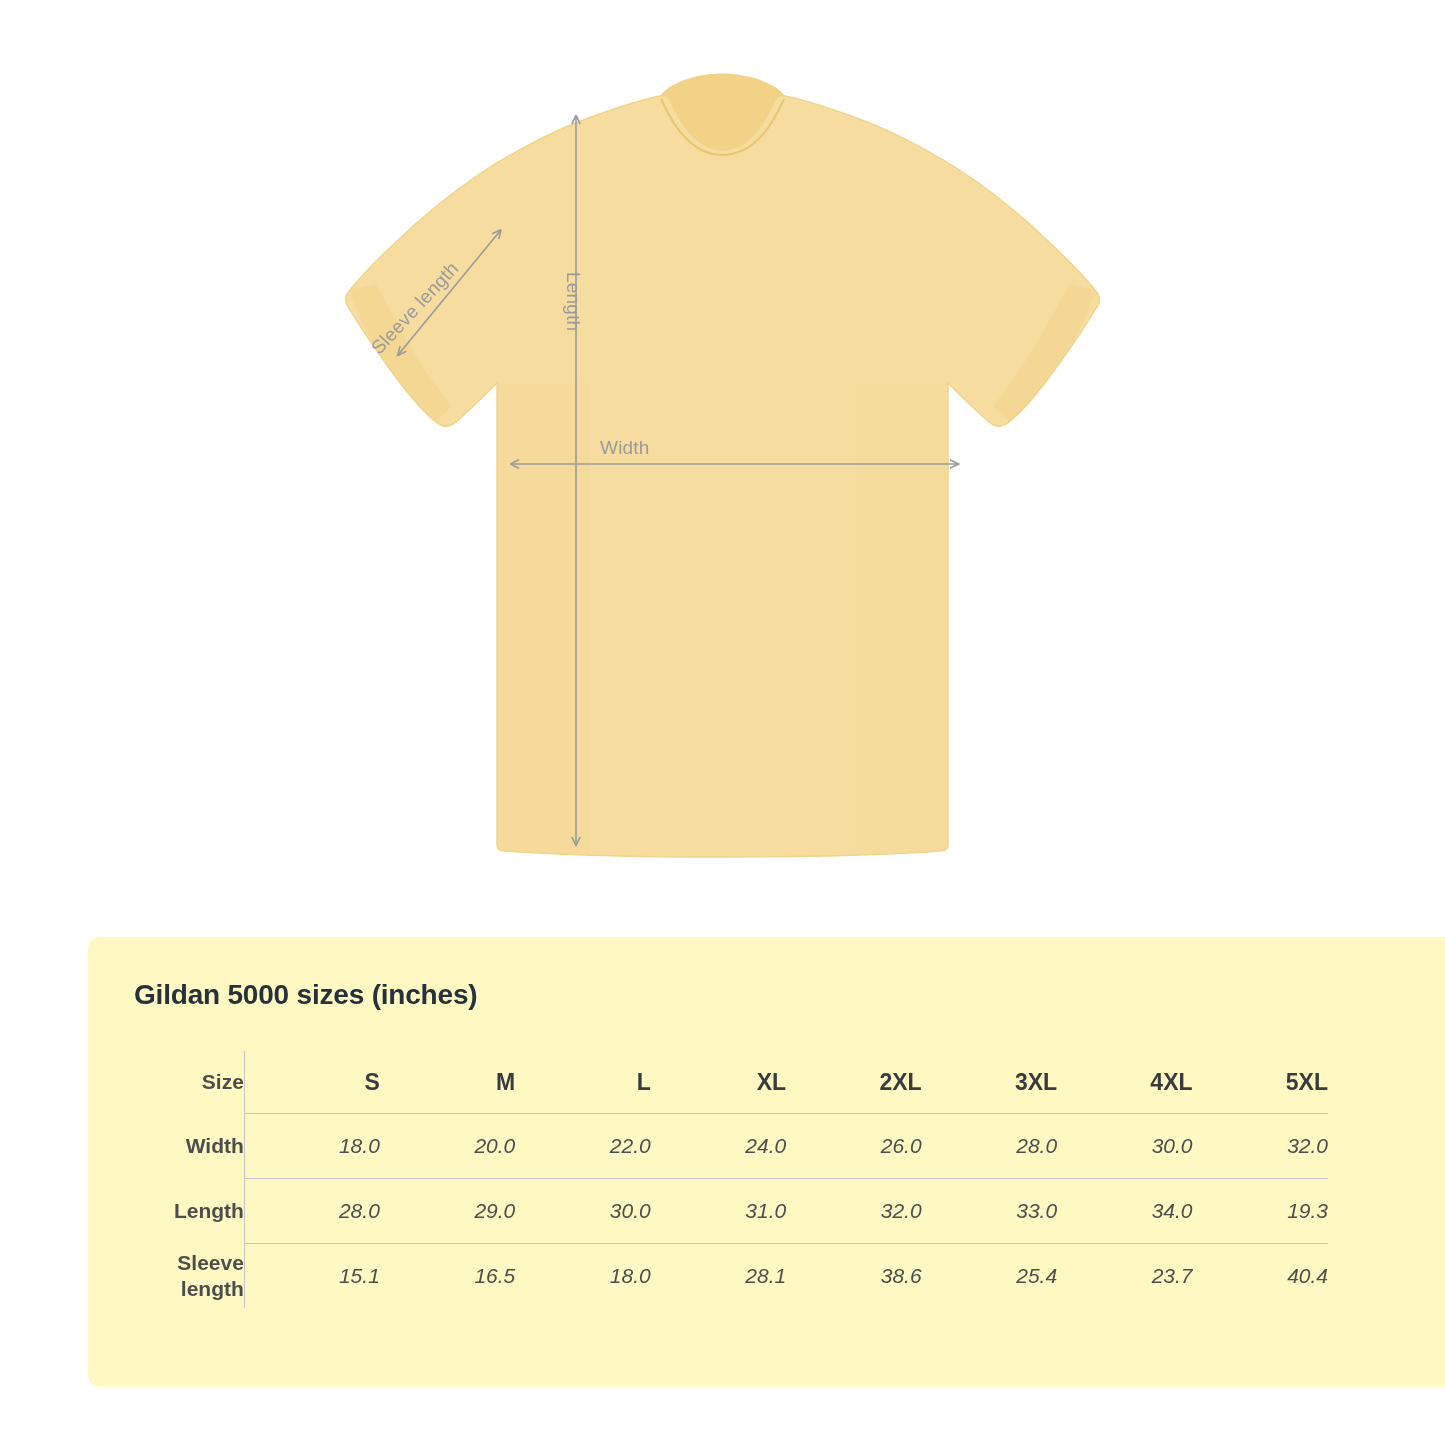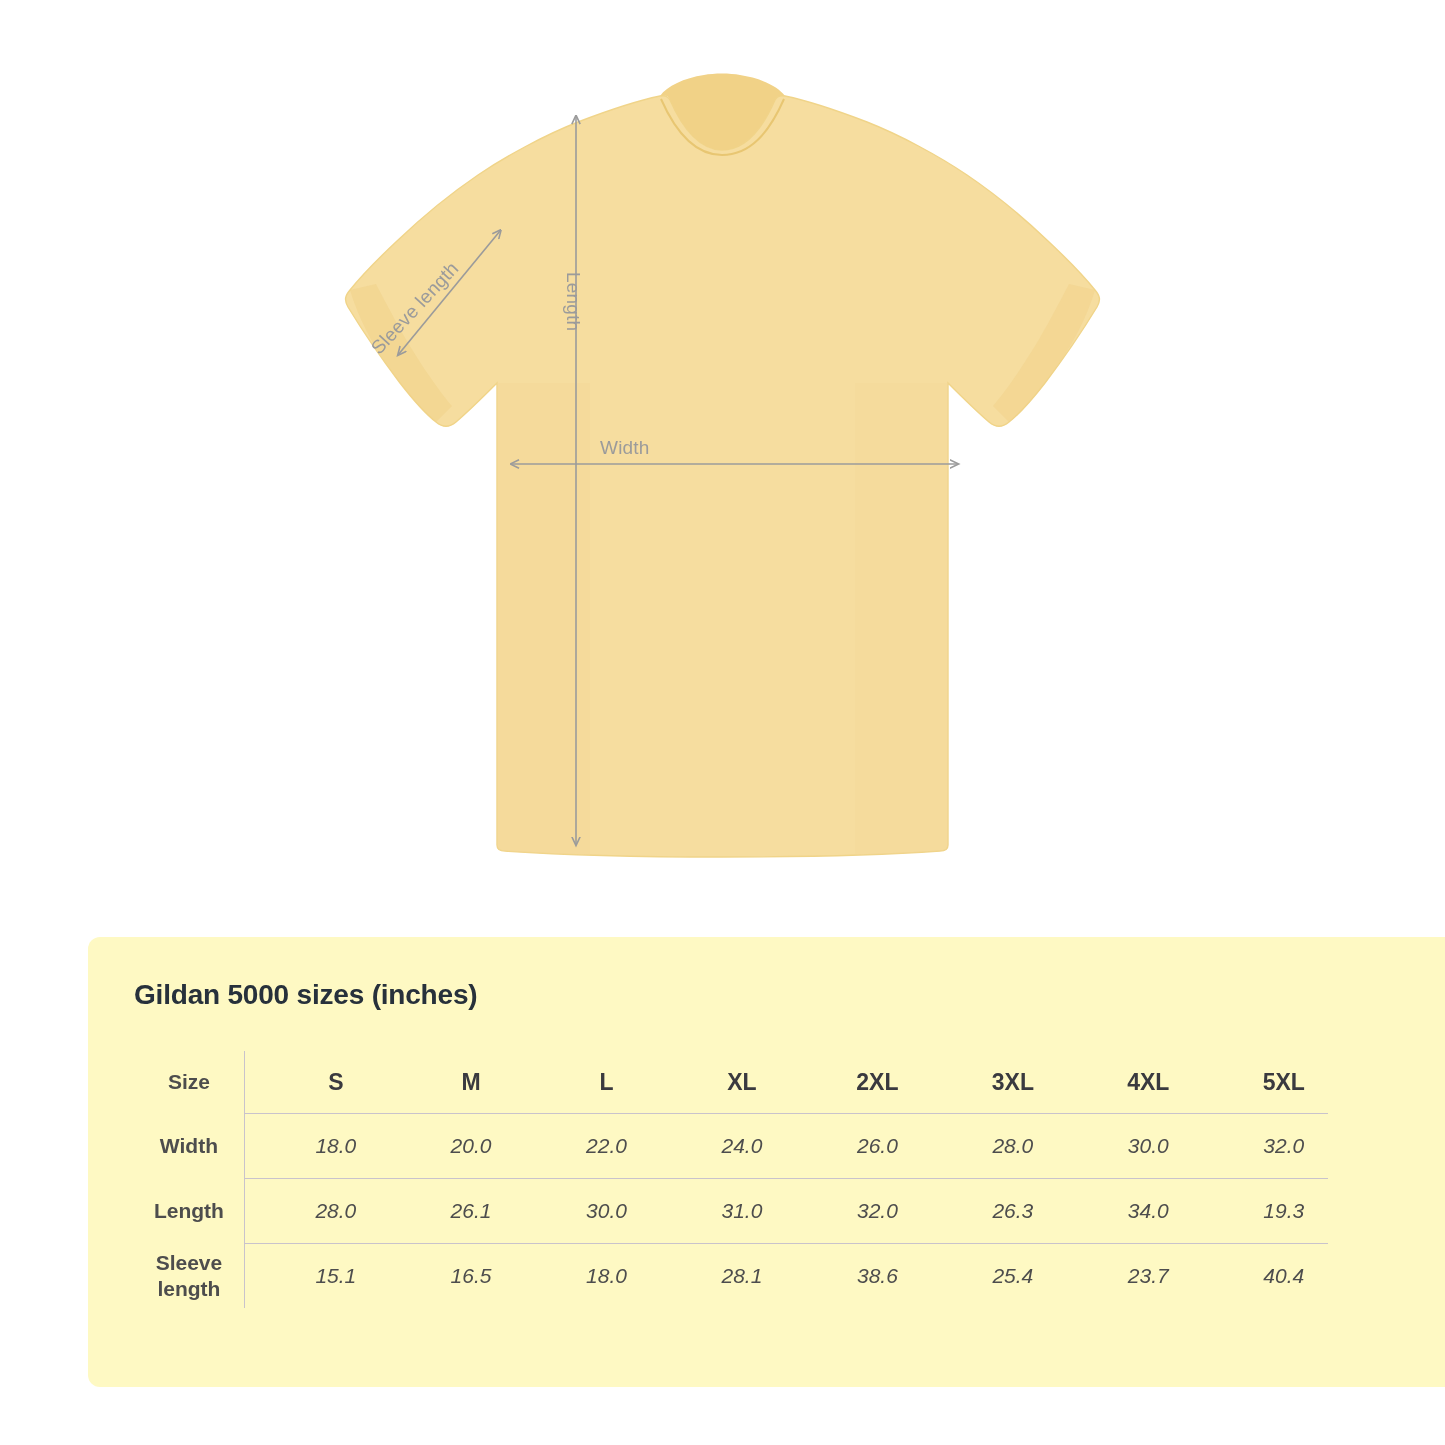--- a/index.html
+++ b/index.html
@@ -88,21 +88,21 @@
     width: 1194px;
     border-collapse: collapse;
     table-layout: fixed;
   }
 
   table.size-table col.rowhead { width: 110px; }
   table.size-table col.datacol { width: 135px; }
 
   table.size-table th,
   table.size-table td {
-    text-align: center;
+    text-align: right;
     font-size: 21px;
     color: #4d4d4d;
     padding: 0;
     vertical-align: middle;
   }
 
   .rowhead-cell {
     font-weight: bold;
     color: #6e6e76;
     font-size: 20px;
@@ -274,25 +274,25 @@
           <td class="datacell">22.0</td>
           <td class="datacell">24.0</td>
           <td class="datacell">26.0</td>
           <td class="datacell">28.0</td>
           <td class="datacell">30.0</td>
           <td class="datacell">32.0</td>
         </tr>
         <tr class="data-row">
           <td class="rowhead-cell">Length</td>
           <td class="datacell">28.0</td>
-          <td class="datacell">26.1</td>
+          <td class="datacell">29.0</td>
           <td class="datacell">30.0</td>
           <td class="datacell">31.0</td>
           <td class="datacell">32.0</td>
-          <td class="datacell">26.3</td>
+          <td class="datacell">33.0</td>
           <td class="datacell">34.0</td>
           <td class="datacell">19.3</td>
         </tr>
         <tr class="data-row">
           <td class="rowhead-cell">Sleeve length</td>
           <td class="datacell">15.1</td>
           <td class="datacell">16.5</td>
           <td class="datacell">18.0</td>
           <td class="datacell">28.1</td>
           <td class="datacell">38.6</td>

